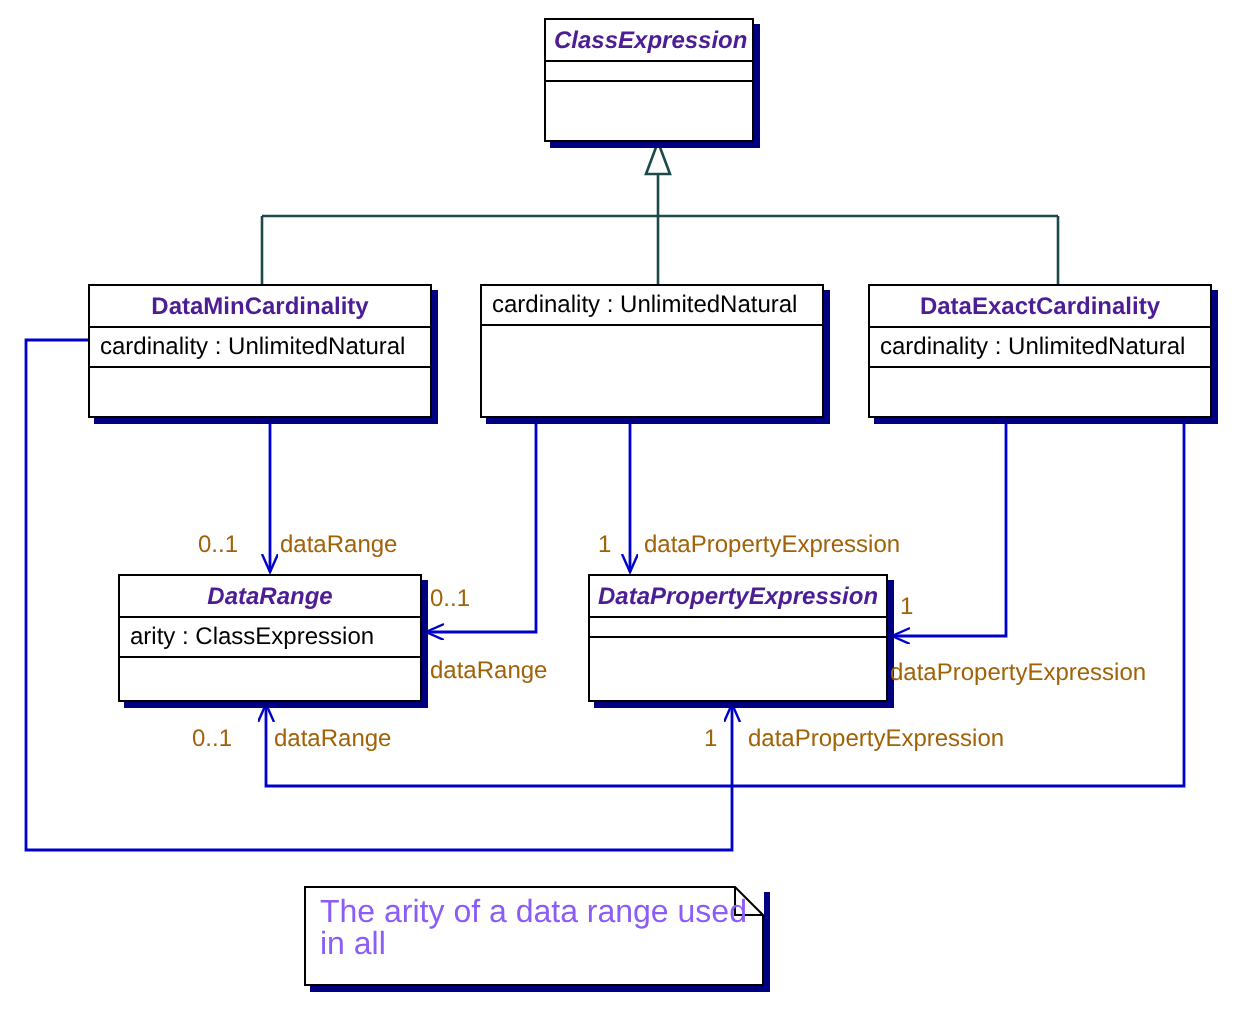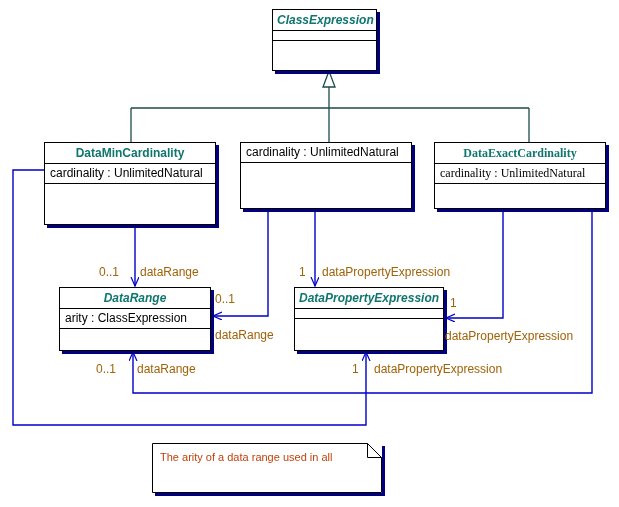--- a/index.html
+++ b/index.html
@@ -16,21 +16,21 @@
     background:#ffffff;
     border:1px solid #000000;
     box-sizing:border-box;
     box-shadow:3px 3px 0 0 #000080;
     z-index:5;
   }
   .uml-name{
     text-align:center;
     font-size:12px;
     font-weight:bold;
-    color:#0f766e;
+    color:#4c1d95;
     padding:3px 4px 3px 4px;
     border-bottom:1px solid #000000;
     line-height:14px;
     white-space:nowrap;
   }
   .uml-name.abstract{font-style:italic;}
   .uml-attrs{
     border-bottom:1px solid #000000;
     font-size:12px;
     color:#000000;
@@ -55,21 +55,21 @@
   
   .uml-note{
     position:absolute;
     background:#ffffff;
     box-shadow:3px 3px 0 0 #000080;
     z-index:5;
   }
   .uml-note .note-body{
     position:absolute;left:0;top:0;width:100%;height:100%;
     box-sizing:border-box;
-    font-size:11px;color:#c2410c;
+    font-size:16px;color:#8b5cf6;
     padding:6px 8px 0 8px;
     line-height:16px;
   }
   .note-line{display:block;}
 </style>
 </head>
 <body>
 
 <div id="canvas">
 
@@ -108,32 +108,32 @@
       <path d="M592,209 L592,393 L133,393 L133,352" marker-end="url(#arrow-open)"></path>
     </g>
   </svg>
 
   <div class="uml-class" style="left:272px; top:9px; width:105px; height:62px;">
     <div class="uml-name abstract">ClassExpression</div>
     <div class="uml-attrs empty"></div>
     <div class="uml-ops"></div>
   </div>
 
-  <div class="uml-class" style="left:44px; top:142px; width:172px; height:83px;">
+  <div class="uml-class" style="left:44px; top:142px; width:172px; height:67px;">
     <div class="uml-name">DataMinCardinality</div>
     <div class="uml-attrs">cardinality : UnlimitedNatural</div>
     <div class="uml-ops"></div>
   </div>
 
   <div class="uml-class" style="left:240px; top:142px; width:172px; height:67px;">
     <div class="uml-attrs">cardinality : UnlimitedNatural</div>
     <div class="uml-ops"></div>
   </div>
 
-  <div class="uml-class" style="left:434px; top:142px; width:172px; height:67px;font-family:Liberation Serif, serif;">
+  <div class="uml-class" style="left:434px; top:142px; width:172px; height:67px;">
     <div class="uml-name">DataExactCardinality</div>
     <div class="uml-attrs">cardinality : UnlimitedNatural</div>
     <div class="uml-ops"></div>
   </div>
 
   <div class="uml-class" style="left:59px; top:287px; width:152px; height:64px;">
     <div class="uml-name abstract">DataRange</div>
     <div class="uml-attrs">arity : ClassExpression</div>
     <div class="uml-ops"></div>
   </div>

